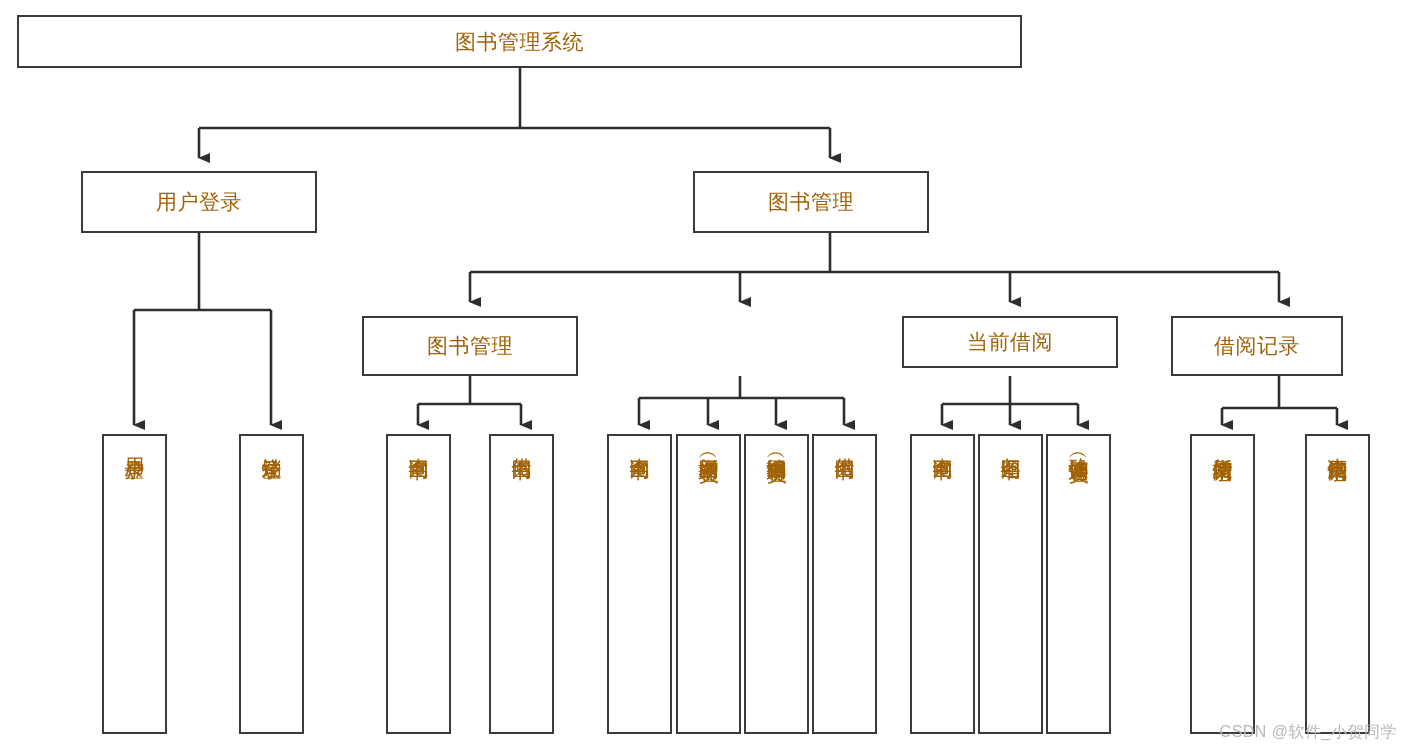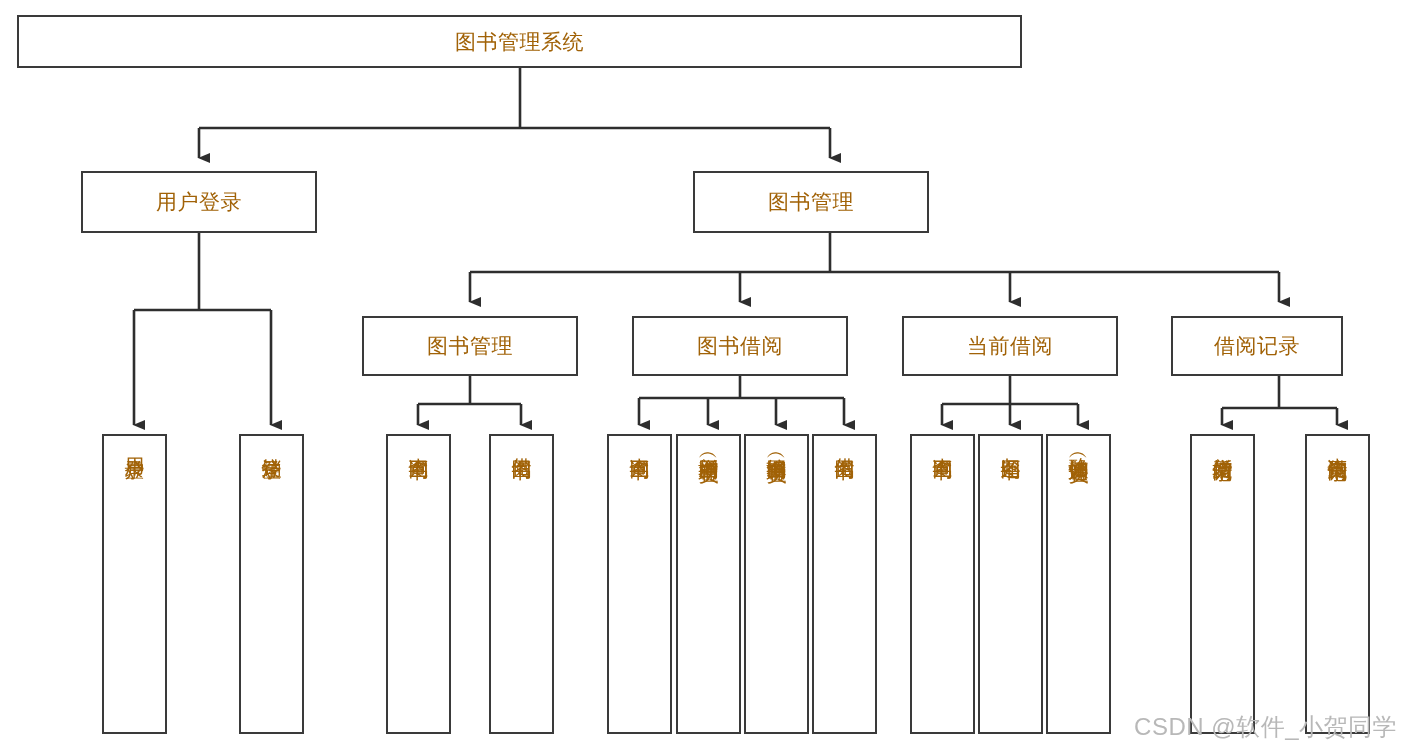--- a/index.html
+++ b/index.html
@@ -56,21 +56,21 @@
     font-size: 20px;
     line-height: 1.45;
     letter-spacing: 1px;
     margin: 0 auto;
     text-align: left;
   }
   .watermark {
     position: absolute;
     right: 8px;
     bottom: 4px;
-    font-size: 24px;
+    font-size: 16px;
     color: #b8b8b8;
     white-space: nowrap;
     letter-spacing: 0.5px;
     margin-left: 23px;
   }
 </style>
 </head>
 <body>
 
 <div id="canvas">
@@ -135,24 +135,21 @@
   <div class="node h" style="left:81px; top:171px; width:236px; height:62px;">
     <span class="node-label">用户登录</span>
   </div>
   <div class="node h" style="left:693px; top:171px; width:236px; height:62px;">
     <span class="node-label">图书管理</span>
   </div>
 
   <div class="node h" style="left:362px; top:316px; width:216px; height:60px;">
     <span class="node-label">图书管理</span>
   </div>
-  <div class="node h" style="left:632px; top:316px; width:216px; height:60px;">
-    <span class="node-label">图书借阅</span>
-  </div>
-  <div class="node h" style="left:902px; top:316px; width:216px; height:60px;">
+  <div class="node h" style="left:902px; top:316px; width:216px; height:52px;">
     <span class="node-label">当前借阅</span>
   </div>
   <div class="node h" style="left:1171px; top:316px; width:172px; height:60px;">
     <span class="node-label">借阅记录</span>
   </div>
 
   <div class="node v" style="left:102px; top:434px; width:65px; height:300px;">
     <span class="node-label">用户登录</span>
   </div>
   <div class="node v" style="left:239px; top:434px; width:65px; height:300px;">

